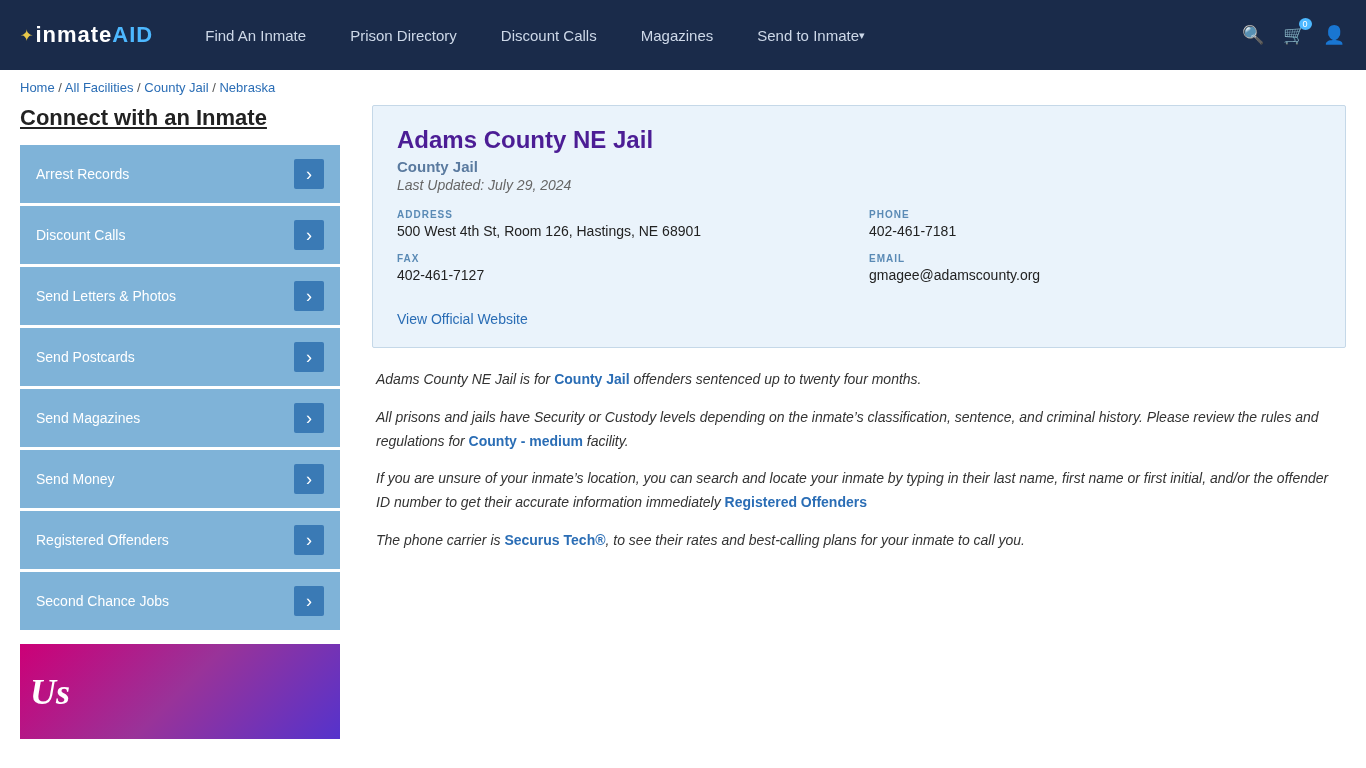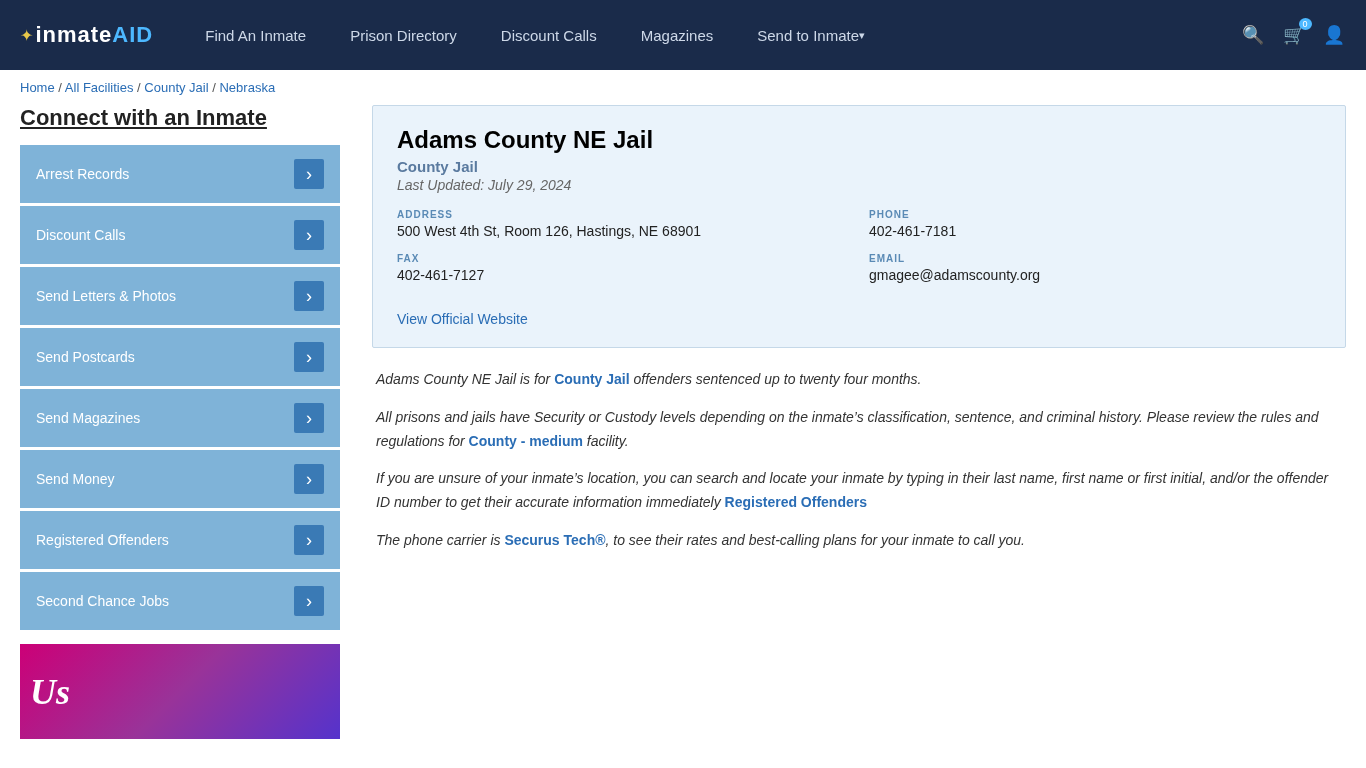--- a/index.html
+++ b/index.html
@@ -182,21 +182,21 @@
     .facility-card {
       border: 1px solid #c5d8e8;
       background: #eaf3fb;
       padding: 20px 24px;
       border-radius: 2px;
       margin-bottom: 20px;
     }
     .facility-name {
       font-size: 24px;
       font-weight: bold;
-      color: #000000;
+      color: #4c1d95;
       margin-bottom: 4px;
     }
     .facility-type {
       font-size: 15px;
       font-weight: bold;
       color: #5a7a9f;
       margin-bottom: 2px;
     }
     .facility-updated {
       font-size: 14px;

